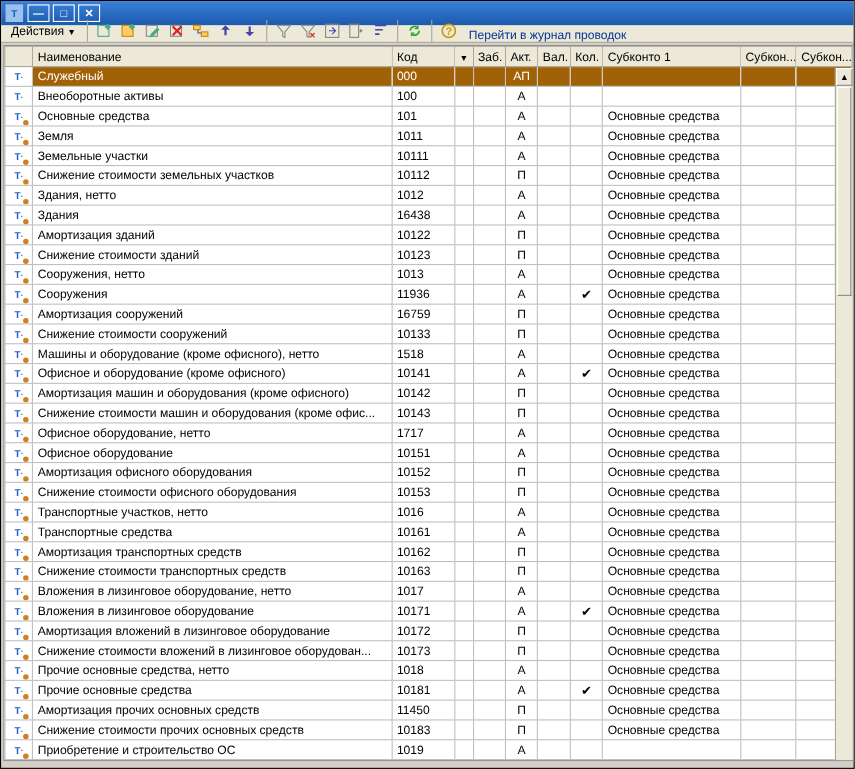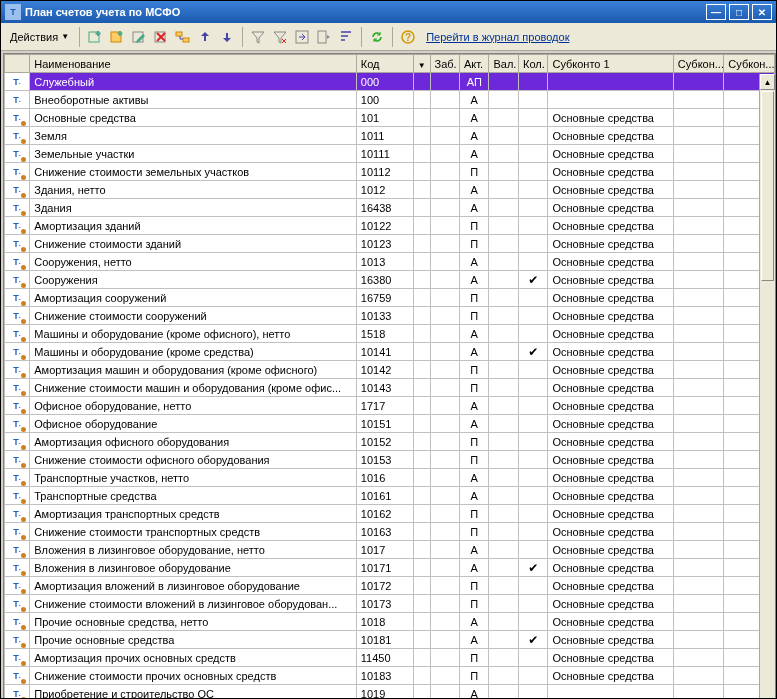--- a/index.html
+++ b/index.html
@@ -31,40 +31,40 @@
   }
   .titlebar-text { font-weight: bold; flex: 1; }
   .win-btns { display: flex; gap: 3px; }
   .win-btn {
     width: 20px; height: 16px;
     border: 1px solid #fff;
     display: flex; align-items: center; justify-content: center;
     cursor: pointer; color: #fff; font-size: 10px; font-weight: bold;
   }
   .toolbar {
-    height: 28px;
+    height: 16px;
     background: #ece9d8;
     border-bottom: 1px solid #aca899;
     display: flex;
-    align-items: center;
+    align-items: flex-end;
     padding: 0 4px;
     gap: 2px;
   }
   .tb-text-btn {
     padding: 2px 4px; display:flex; align-items:center; gap:3px;
     border: 1px solid transparent; cursor:pointer;
   }
   .tb-sep { width:1px; height:20px; background:#aca899; margin:0 3px; }
   .tb-icon {
     width: 20px; height: 20px;
     display: flex; align-items: center; justify-content: center;
     border: 1px solid transparent; cursor:pointer;
   }
   .tb-icon svg { width:16px; height:16px; }
-  .link { color:#003399; text-decoration:underline; cursor:pointer; padding-left:6px; }
+  .link { color:#003399; cursor:pointer; padding-left:6px; }
   .grid-wrap {
     position: relative;
     width: 773px;
     margin: 2px;
     background: #fff;
     border: 1px solid #848484;
   }
   table.grid {
     border-collapse: collapse; width:100%;
     table-layout: fixed;
@@ -100,38 +100,37 @@
   .col-sub2 { width:48px; }
   .col-sub3 { width:48px; }
   .row-icon {
     display:inline-flex; width:16px; height:14px;
     align-items:center; justify-content:center;
     font-size:9px; font-weight:bold;
   }
   .ic-top { color:#2060c0; }
   .ic-sub { color:#2060c0; position:relative; }
   .ic-sub::after { content:""; position:absolute; right:-1px; bottom:-1px; width:5px; height:5px; background:#d08020; border-radius:50%; }
-  tr.sel td { background:#6d28d9; color:#fff; }
+  tr.sel td { background:#a16207; color:#fff; }
   tr.sel td.col-ic { background:#fff; color:#000; }
   .chk { font-size:12px; }
   .th-drop { text-align:center; padding:0; }
   .th-drop span { font-size:8px; }
   .scrollbar-v {
     position:absolute; right:0; top:20px; bottom:0; width:16px;
     background:#ece9d8; border-left:1px solid #aca899;
   }
   .sb-btn { height:16px; background:#ece9d8; border:1px solid #fff; border-right-color:#888; border-bottom-color:#888; display:flex; align-items:center; justify-content:center; font-size:8px; }
   .sb-thumb { position:absolute; left:1px; right:1px; top:17px; height:190px; background:#ece9d8; border:1px solid #fff; border-right-color:#888; border-bottom-color:#888; }
 </style>
 </head>
 <body>
 
 <div class="titlebar">
   <span class="titlebar-icon">T</span>
-  <span class="titlebar-text">План счетов учета по МСФО</span>
   <div class="win-btns">
     <div class="win-btn">—</div>
     <div class="win-btn">□</div>
     <div class="win-btn">✕</div>
   </div>
 </div>
 
 <div class="toolbar">
   <div class="tb-text-btn">
     <span>Действия</span>
@@ -395,21 +394,21 @@
           <td class="col-akt">А</td>
           <td></td>
           <td class="col-kol"><span class="chk"></span></td>
           <td>Основные средства</td>
           <td></td>
           <td></td>
         </tr>
         <tr>
           <td class="col-ic"><span class="row-icon ic-sub">T<sub style="font-size:7px">.</sub></span></td>
           <td>Сооружения</td>
-          <td>16380</td>
+          <td>11936</td>
           <td></td>
           <td></td>
           <td class="col-akt">А</td>
           <td></td>
           <td class="col-kol"><span class="chk">✔</span></td>
           <td>Основные средства</td>
           <td></td>
           <td></td>
         </tr>
         <tr>
@@ -446,21 +445,21 @@
           <td></td>
           <td class="col-akt">А</td>
           <td></td>
           <td class="col-kol"><span class="chk"></span></td>
           <td>Основные средства</td>
           <td></td>
           <td></td>
         </tr>
         <tr>
           <td class="col-ic"><span class="row-icon ic-sub">T<sub style="font-size:7px">.</sub></span></td>
-          <td>Машины и оборудование (кроме средства)</td>
+          <td>Офисное и оборудование (кроме офисного)</td>
           <td>10141</td>
           <td></td>
           <td></td>
           <td class="col-akt">А</td>
           <td></td>
           <td class="col-kol"><span class="chk">✔</span></td>
           <td>Основные средства</td>
           <td></td>
           <td></td>
         </tr>

